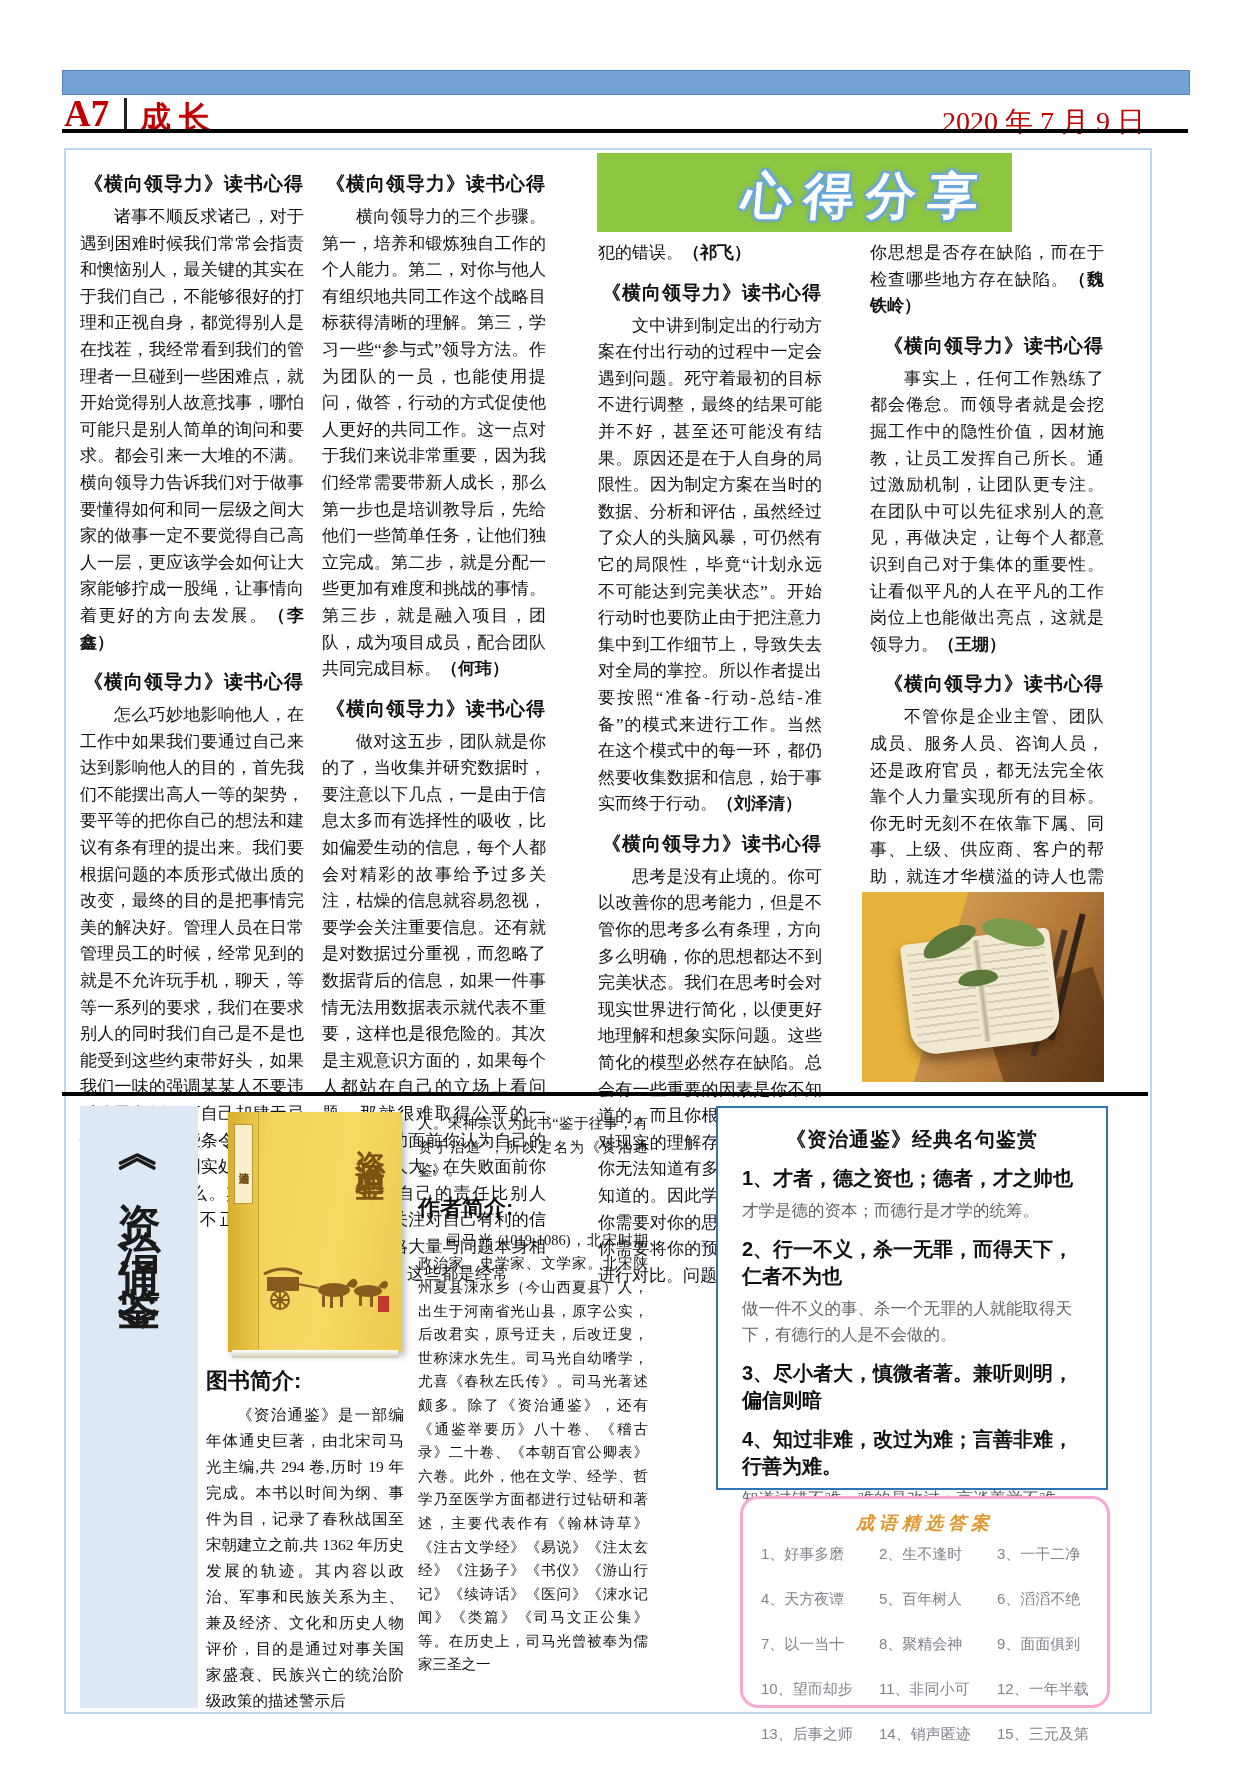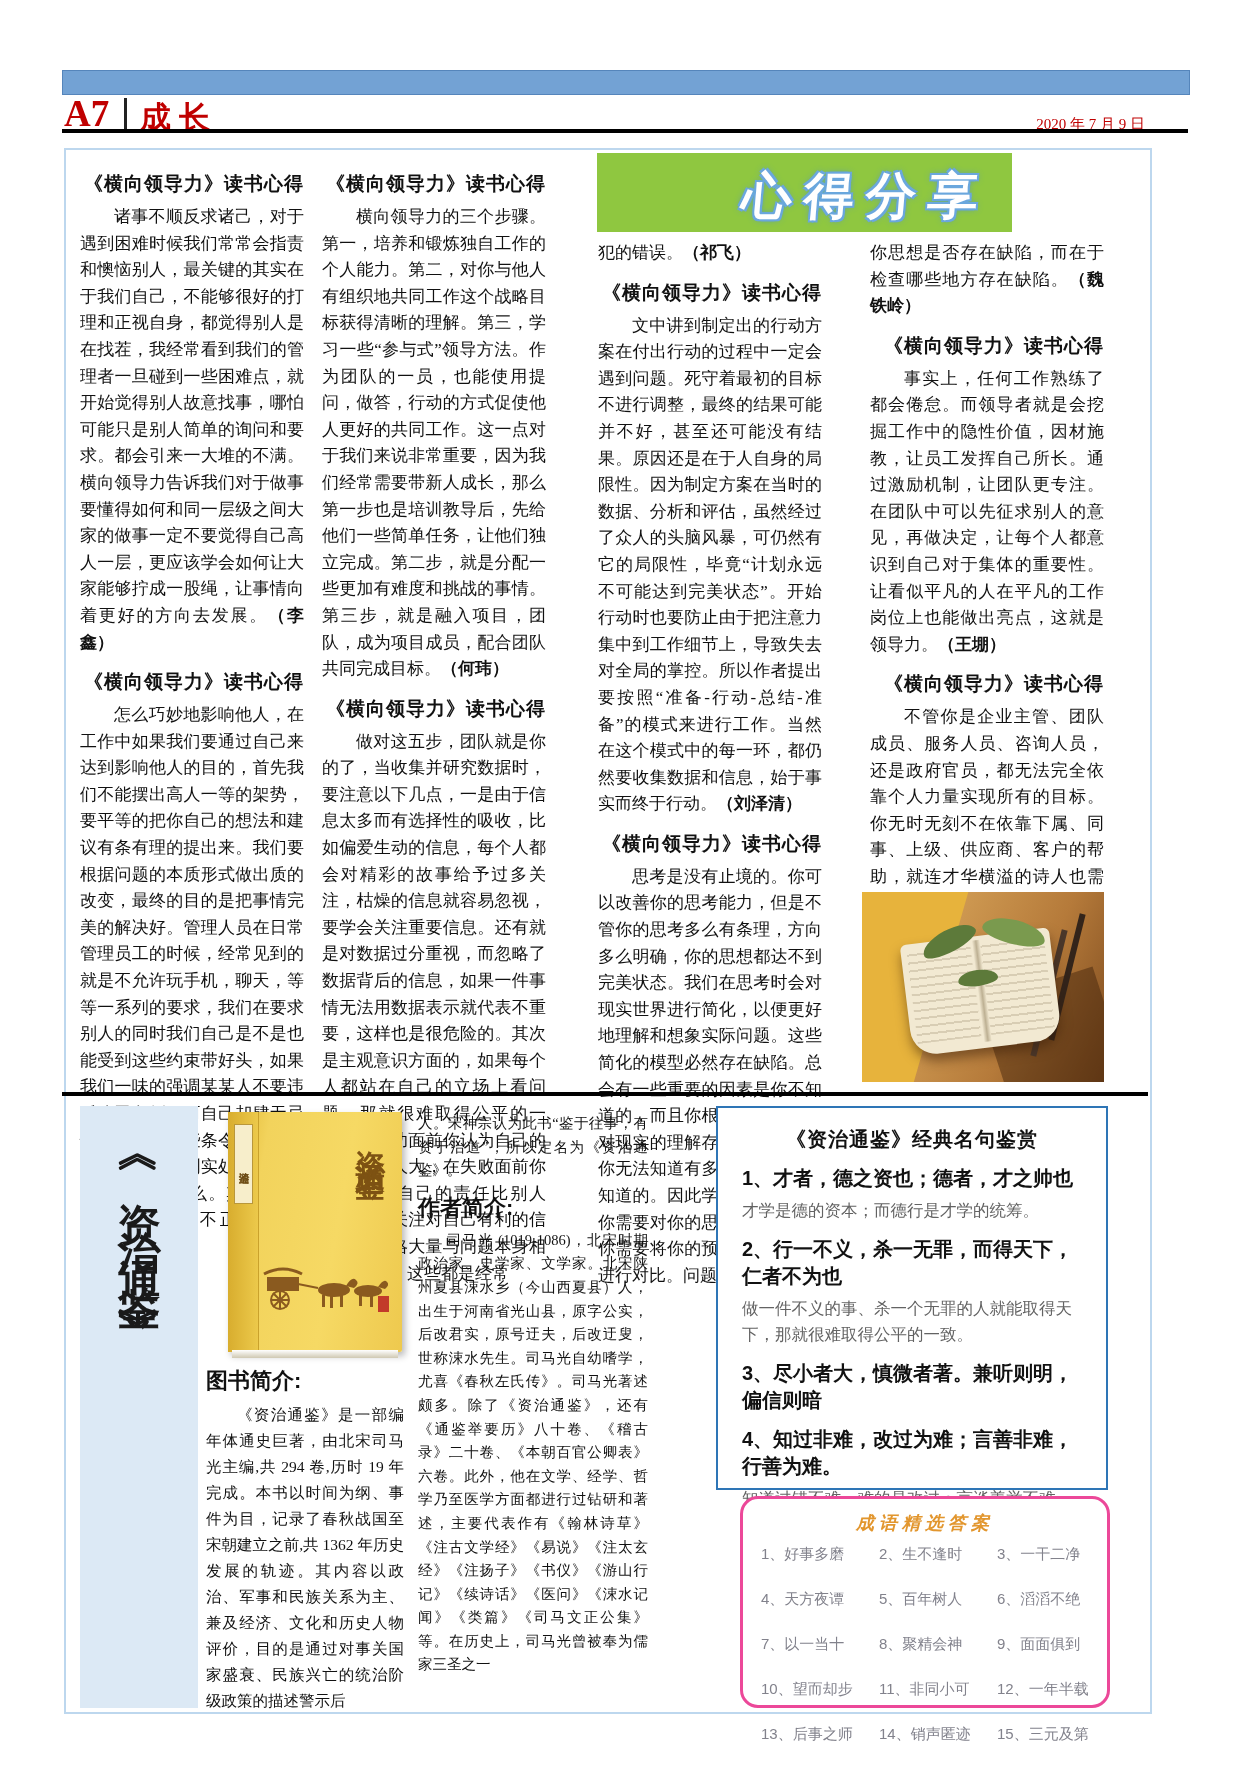--- a/index.html
+++ b/index.html
@@ -7,21 +7,21 @@
         font-family:"Liberation Serif","DejaVu Serif",serif;color:#111;}
 
   
   .topbar{position:absolute;left:62px;top:70px;width:1126px;height:23px;
           background:#73a2d4;border:1px solid #5585bb;}
   .pageno{position:absolute;left:64px;top:92px;font-size:37px;font-weight:700;color:#c00000;
           font-family:"Liberation Serif",serif;}
   .hdiv{position:absolute;left:124px;top:98px;width:3px;height:33px;background:#222;}
   .section{position:absolute;left:140px;top:97px;font-size:31px;font-weight:700;color:#c00000;
            letter-spacing:8px;}
-  .date{position:absolute;right:100px;top:115px;font-size:15px;color:#c00000;}
+  .date{position:absolute;right:100px;top:103px;font-size:28px;color:#c00000;}
   .rule{position:absolute;left:62px;top:129px;width:1126px;height:4px;background:#000;}
 
   
   .frame{position:absolute;left:64px;top:148px;width:1084px;height:1562px;
          border:2px solid #bdd7ee;}
 
   
   .banner{position:absolute;left:597px;top:153px;width:415px;height:79px;background:#8fc740;}
   .banner-t{position:absolute;right:22px;top:10px;font-size:50px;font-weight:700;color:#fff;
             letter-spacing:12px;transform:skewX(-5deg);
@@ -96,21 +96,21 @@
         border:2.5px solid #2e75b6;padding:14px 24px;background:#fff;}
   .qtitle{font-family:"Liberation Sans","DejaVu Sans",sans-serif;font-weight:700;font-size:20px;
           text-align:center;margin:4px 0 10px;letter-spacing:1px;}
   .qhead{font-family:"Liberation Sans","DejaVu Sans",sans-serif;font-weight:700;font-size:20px;
          margin:12px 0 6px;}
   .qbody{font-family:Liberation Serif, serif;font-size:16.5px;color:#636363;
          line-height:26px;margin:0;}
 
   
   .ibox{position:absolute;left:740px;top:1496px;width:370px;height:212px;box-sizing:border-box;
-        border:3px solid #ec4899;border-radius:18px;padding:10px 18px;background:#fff;}
+        border:3px solid #f9a8d4;border-radius:18px;padding:10px 18px;background:#fff;}
   .ititle{text-align:center;font-weight:700;font-size:18px;color:#e2962e;
           letter-spacing:5px;margin:2px 0 10px;font-style:italic;}
   .igrid{display:grid;grid-template-columns:repeat(3,1fr);row-gap:11px;column-gap:4px;
          font-family:"Liberation Sans","DejaVu Sans",sans-serif;font-size:15px;color:#82828c;gap:26px;}
 </style>
 </head>
 <body>
 
 <div class="page">
 
@@ -232,21 +232,21 @@
     <p class="carry">人。宋神宗认为此书“鉴于往事，有资于治道”，所以定名为《资治通鉴》。</p>
     <div class="author-h">作者简介:</div>
     <p class="atext">司马光 (1019-1086)，北宋时期政治家、史学家、文学家。北宋陕州夏县涑水乡（今山西夏县）人，出生于河南省光山县，原字公实，后改君实，原号迂夫，后改迂叟，世称涑水先生。司马光自幼嗜学，尤喜《春秋左氏传》。司马光著述颇多。除了《资治通鉴》，还有《通鉴举要历》八十卷、《稽古录》二十卷、《本朝百官公卿表》六卷。此外，他在文学、经学、哲学乃至医学方面都进行过钻研和著述，主要代表作有《翰林诗草》《注古文学经》《易说》《注太玄经》《注扬子》《书仪》《游山行记》《续诗话》《医问》《涑水记闻》《类篇》《司马文正公集》等。在历史上，司马光曾被奉为儒家三圣之一</p>
   </div>
 
   <div class="qbox">
     <div class="qtitle">《资治通鉴》经典名句鉴赏</div>
     <div class="qhead">1、才者，德之资也；德者，才之帅也</div>
     <p class="qbody">才学是德的资本；而德行是才学的统筹。</p>
     <div class="qhead">2、行一不义，杀一无罪，而得天下，仁者不为也</div>
-    <p class="qbody">做一件不义的事、杀一个无罪的人就能取得天下，那就很难取得公平的一致。</p>
+    <p class="qbody">做一件不义的事、杀一个无罪的人就能取得天下，有德行的人是不会做的。</p>
     <div class="qhead">3、尽小者大，慎微者著。兼听则明，偏信则暗</div>
     <div class="qhead">4、知过非难，改过为难；言善非难，行善为难。</div>
     <p class="qbody">知道过错不难，难的是改过；言谈善举不难，难的是</p>
   </div>
 
   <div class="ibox">
     <div class="ititle">成语精选答案</div>
     <div class="igrid">
       <div>1、好事多磨</div>
       <div>2、生不逢时</div>

